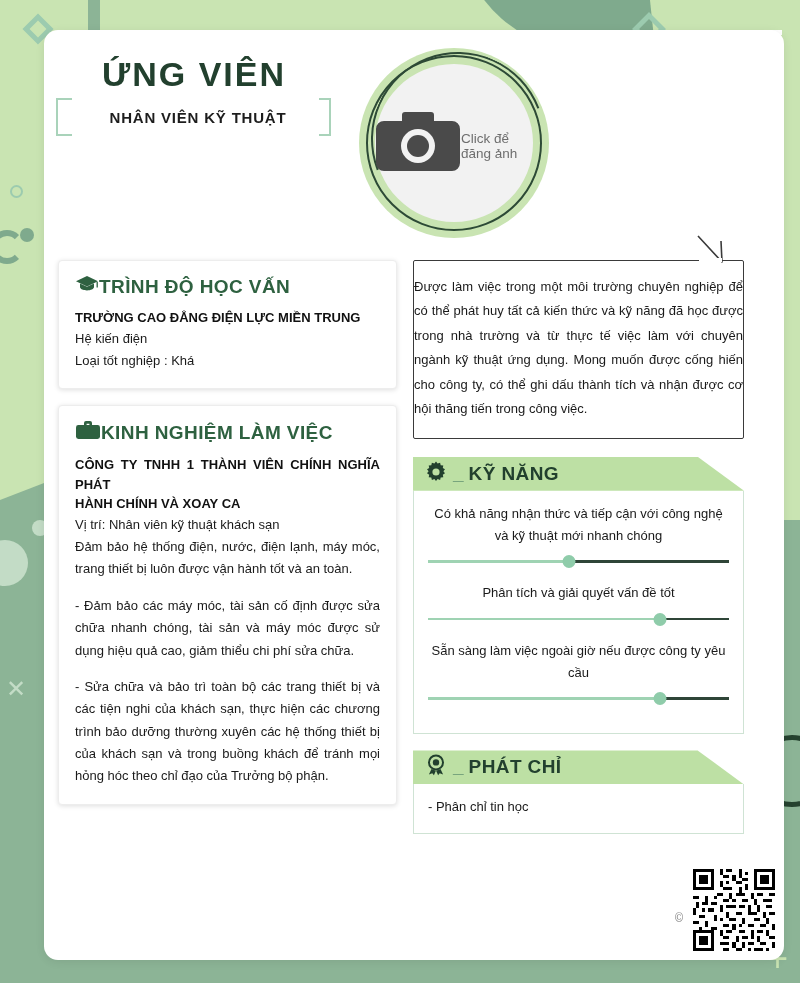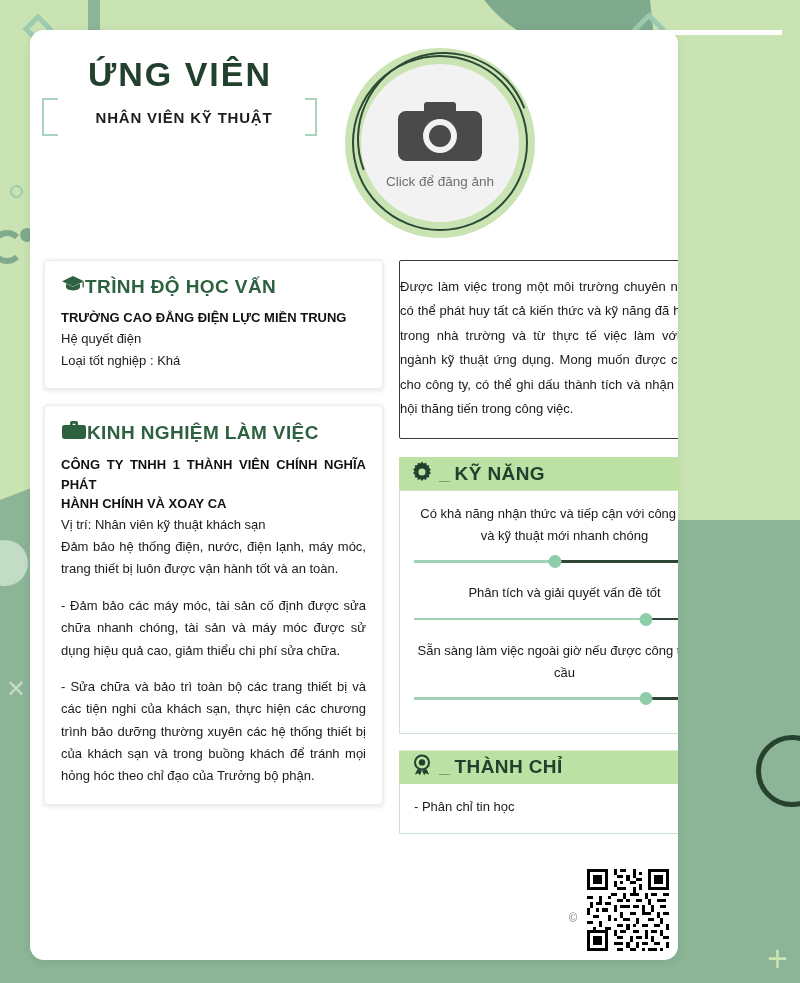--- a/index.html
+++ b/index.html
@@ -126,22 +126,22 @@
     right: 12px; bottom: 6px;
     color: #C9E4B2;
     font-size: 36px;
     font-weight: 300;
     line-height: 1;
   }
 
   
   .card {
     position: absolute;
-    left: 30px; top: 30px;
-    width: 648px; height: 930px;
+    left: 44px; top: 30px;
+    width: 740px; height: 930px;
     background: #FFFFFF;
     border-radius: 14px;
     box-shadow: 0 2px 10px rgba(0,0,0,0.08);
     overflow: hidden;
   }
 
   
   .header { position: relative; height: 230px; }
 
   .cv-title {
@@ -211,21 +211,21 @@
     border-bottom-color: transparent;
     border-right-color: transparent;
     transform: rotate(24deg);
   }
   .photo-inner {
     position: absolute;
     left: 16px; top: 16px; right: 16px; bottom: 16px;
     border-radius: 50%;
     background: #F2F2F2;
     display: flex;
-    flex-direction: column;
+    flex-direction: row;
     align-items: center;
     justify-content: center;
   }
   .photo-hint {
     font-size: 13.5px;
     color: #6E6E6E;
     margin-top: 6px;
   }
 
   
@@ -437,21 +437,21 @@
           <span>
             <svg width="24" height="19" viewBox="0 0 24 19">
               <path d="M12 1 L23 6.2 L12 11.4 L1 6.2 Z" fill="#2E6140"></path>
               <path d="M5 8.4 v3.6 c0 2 3.2 3.4 7 3.4 s7 -1.4 7 -3.4 v-3.6 l-7 3.3 z" fill="#2E6140"></path>
               <path d="M22.2 7 v5.6" stroke="#2E6140" stroke-width="1.3" fill="none"></path>
             </svg>
           </span>
           <span class="sec-title">TRÌNH ĐỘ HỌC VẤN</span>
         </div>
         <div class="org">TRƯỜNG CAO ĐẲNG ĐIỆN LỰC MIỀN TRUNG</div>
-        <div class="body-line">Hệ quyết điện</div>
+        <div class="body-line">Hệ kiến điện</div>
         <div class="body-line">Loại tốt nghiệp : Khá</div>
       </div>
 
       <div class="panel">
         <div class="sec-head">
           <span>
             <svg width="26" height="21" viewBox="0 0 26 21">
               <path d="M9 3 a2 2 0 0 1 2 -2 h4 a2 2 0 0 1 2 2 v2 h-2.6 v-1.3 h-2.8 v1.3 h-2.6 z" fill="#2E6140"></path>
               <rect x="1" y="5" width="24" height="14" rx="2.4" fill="#2E6140"></rect>
             </svg>
@@ -529,21 +529,21 @@
         <div class="banner">
           <span>
             <svg width="22" height="22" viewBox="0 0 22 22">
               <circle cx="11" cy="8.4" r="7" fill="none" stroke="#22402E" stroke-width="2"></circle>
               <circle cx="11" cy="8.4" r="3.2" fill="#22402E"></circle>
               <path d="M6.5 15 l-2.6 5.6 l3.4 -1.3 l1.6 2.0 l2.0 -4.6 z" fill="#22402E"></path>
               <path d="M15.5 15 l2.6 5.6 l-3.4 -1.3 l-1.6 2.0 l-2.0 -4.6 z" fill="#22402E"></path>
             </svg>
           </span>
           <span class="banner-underscore">_</span>
-          <span class="banner-title">THÀNH CHỈ</span>
+          <span class="banner-title">PHÁT CHỈ</span>
         </div>
         <div class="banner-body">
           <div class="cert-line">- Phân chỉ tin học</div>
         </div>
       </div>
 
     </div>
   </div>
 
   <div class="footer">

